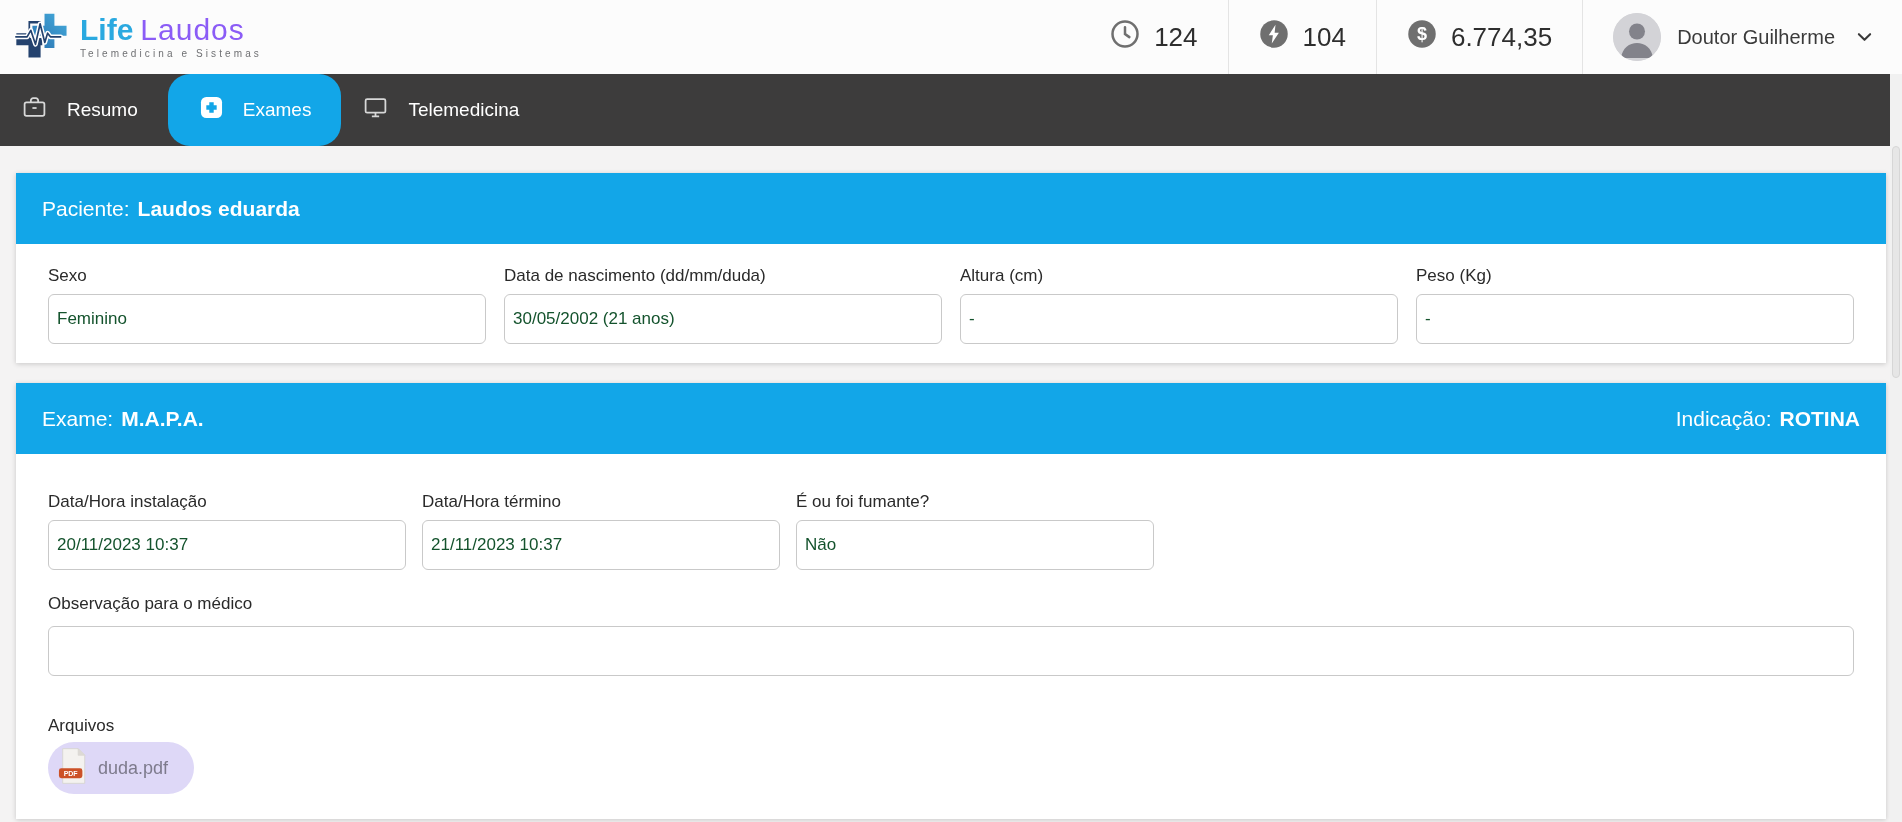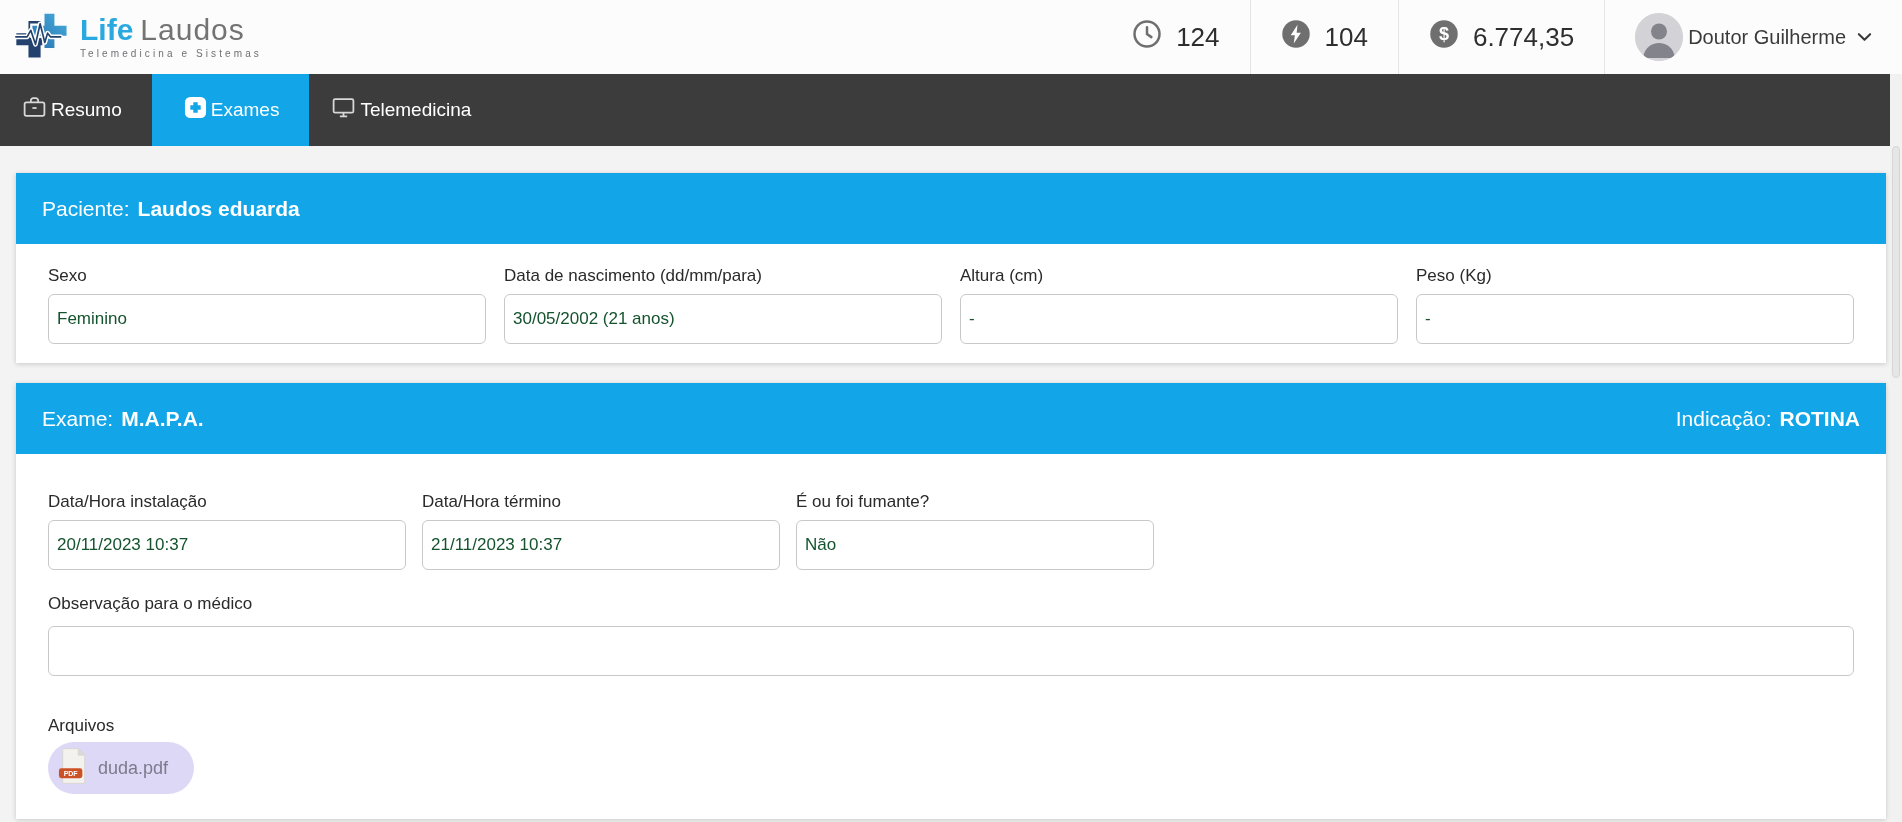--- a/index.html
+++ b/index.html
@@ -17,51 +17,52 @@
     background: #fcfcfc;
     display: flex;
     align-items: stretch;
     justify-content: space-between;
     padding-left: 14px;
   }
   .logo { display: flex; align-items: center; gap: 10px; }
   .logo-text { display: flex; flex-direction: column; }
   .logo-brand { font-size: 30px; line-height: 30px; }
   .logo-brand .brand-life { color: #2aa9e0; font-weight: bold; }
-  .logo-brand .brand-laudos { color: #737373; font-weight: 300; margin-left: 7px; letter-spacing: 1px; }
+  .logo-brand .brand-laudos { color: #8b5cf6; font-weight: 300; margin-left: 7px; letter-spacing: 1px; }
   .logo-tagline { font-size: 10px; letter-spacing: 3.1px; color: #6f7073; margin-top: 3px; }
 
   .header-right { display: flex; align-items: stretch; margin-right: 24px; }
   .stat {
     display: flex; align-items: center; gap: 14px;
     padding: 0 30px;
     font-size: 26px; color: #2e2e2e;
   }
   .stat + .stat, .user-menu { border-left: 1px solid #e4e4e4; }
   .user-menu {
-    display: flex; align-items: center; gap: 5px;
+    display: flex; align-items: center; gap: 16px;
     padding: 0 6px 0 30px; cursor: pointer;
   }
   .avatar {
     width: 48px; height: 48px; border-radius: 50%;
     overflow: hidden; background: #d3d3d7; flex: 0 0 48px;
   }
   .user-name { font-size: 20px; color: #3a3a3a; }
   .user-menu .chev { margin-left: 6px; }
 
   
   .main-nav {
     height: 72px; background: #3d3c3c;
     display: flex; align-items: stretch;
   }
   .nav-tab {
-    display: flex; align-items: center; gap: 4px;
+    display: flex; align-items: center; gap: 20px;
     padding: 0 30px 0 22px;
     color: #ffffff; font-size: 19px;
     cursor: pointer;
+    border-radius: 22px;
   }
   .nav-tab.active { background: #12a6e8; padding: 0 30px 0 32px; }
 
   
   .content { padding: 27px 16px 0; }
   .panel { margin-bottom: 20px; box-shadow: 0 1px 5px rgba(0,0,0,.18); }
   .banner {
     height: 71px; background: #12a6e8; color: #fff;
     display: flex; align-items: center; justify-content: space-between;
     padding: 0 26px; font-size: 21px;
@@ -218,21 +219,21 @@
         <span>Paciente:</span><b>Laudos eduarda</b>
       </div>
     </div>
     <div class="card">
       <div class="field-row">
         <div class="field">
           <label class="field-label">Sexo</label>
           <input class="text-input" value="Feminino" style="">
         </div>
         <div class="field">
-          <label class="field-label">Data de nascimento (dd/mm/para)</label>
+          <label class="field-label">Data de nascimento (dd/mm/duda)</label>
           <input class="text-input" value="30/05/2002 (21 anos)" style="">
         </div>
         <div class="field">
           <label class="field-label">Altura (cm)</label>
           <input class="text-input" value="-" style="">
         </div>
         <div class="field">
           <label class="field-label">Peso (Kg)</label>
           <input class="text-input" value="-" style="">
         </div>

